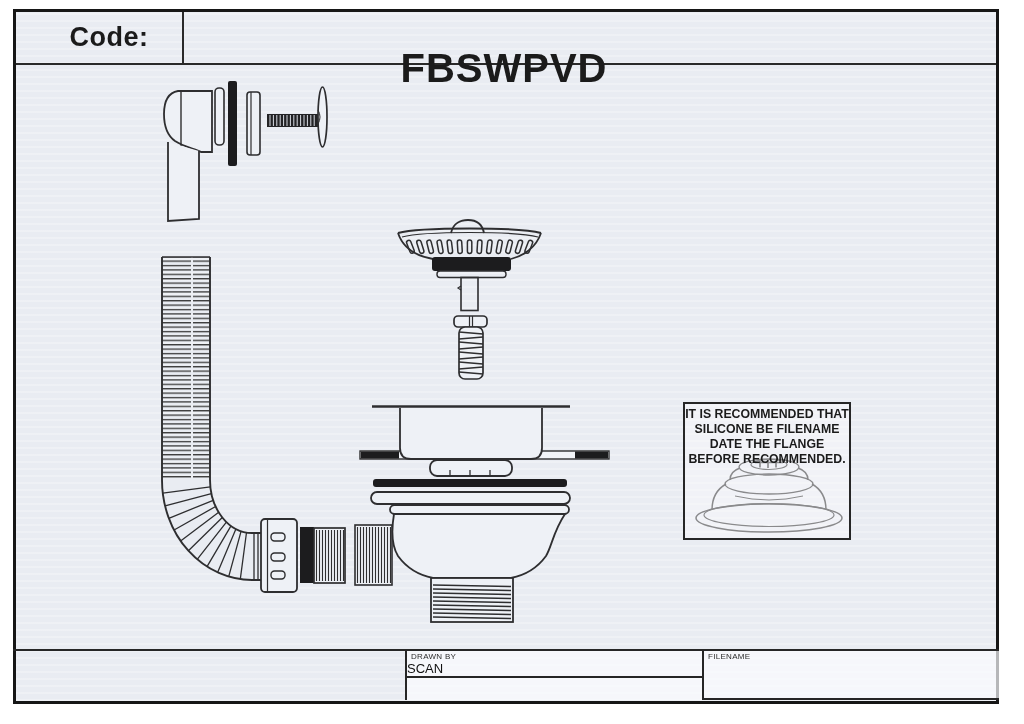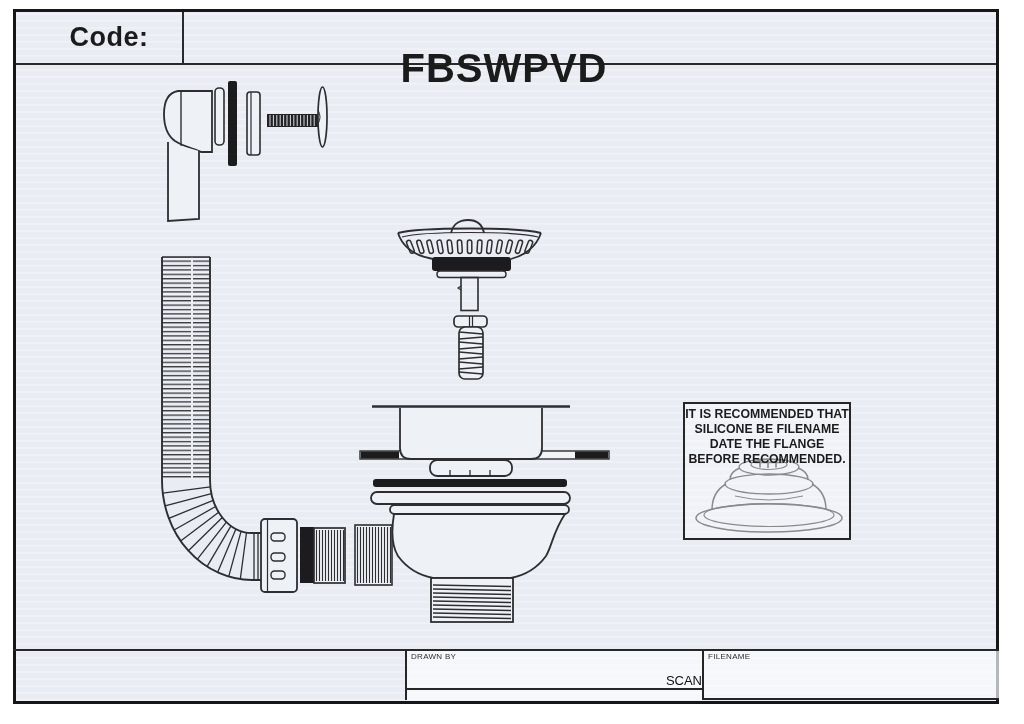--- a/index.html
+++ b/index.html
@@ -29,21 +29,21 @@
 
   
   .tblock{position:absolute;left:13px;top:649px;width:986px;height:51px;
           box-sizing:border-box;border-top:2px solid #262626;display:flex;}
   .tb-spacer{width:392px;}
   .tb-col{flex:1;display:flex;flex-direction:column;border-left:2px solid #262626;
           background:rgba(251,252,255,.7);}
   .tb-cell{flex:1;position:relative;}
   .tb-cell.rule{border-bottom:2px solid #262626;}
   .tb-label{position:absolute;left:4px;top:1px;font-size:8px;color:#2c2c2c;letter-spacing:.3px;}
-  .tb-value{display:block;text-align:right;padding-top:22px;font-size:13px;color:#111;}
+  .tb-value{display:block;text-align:left;padding-top:10px;font-size:13px;color:#111;}
 
   svg.drawing{position:absolute;left:0;top:0;width:1024px;height:724px;pointer-events:none;}
 </style>
 </head>
 <body>
 
 <div class="sheet"></div>
 
 <svg class="drawing" viewBox="0 0 1024 724">
   <defs>

